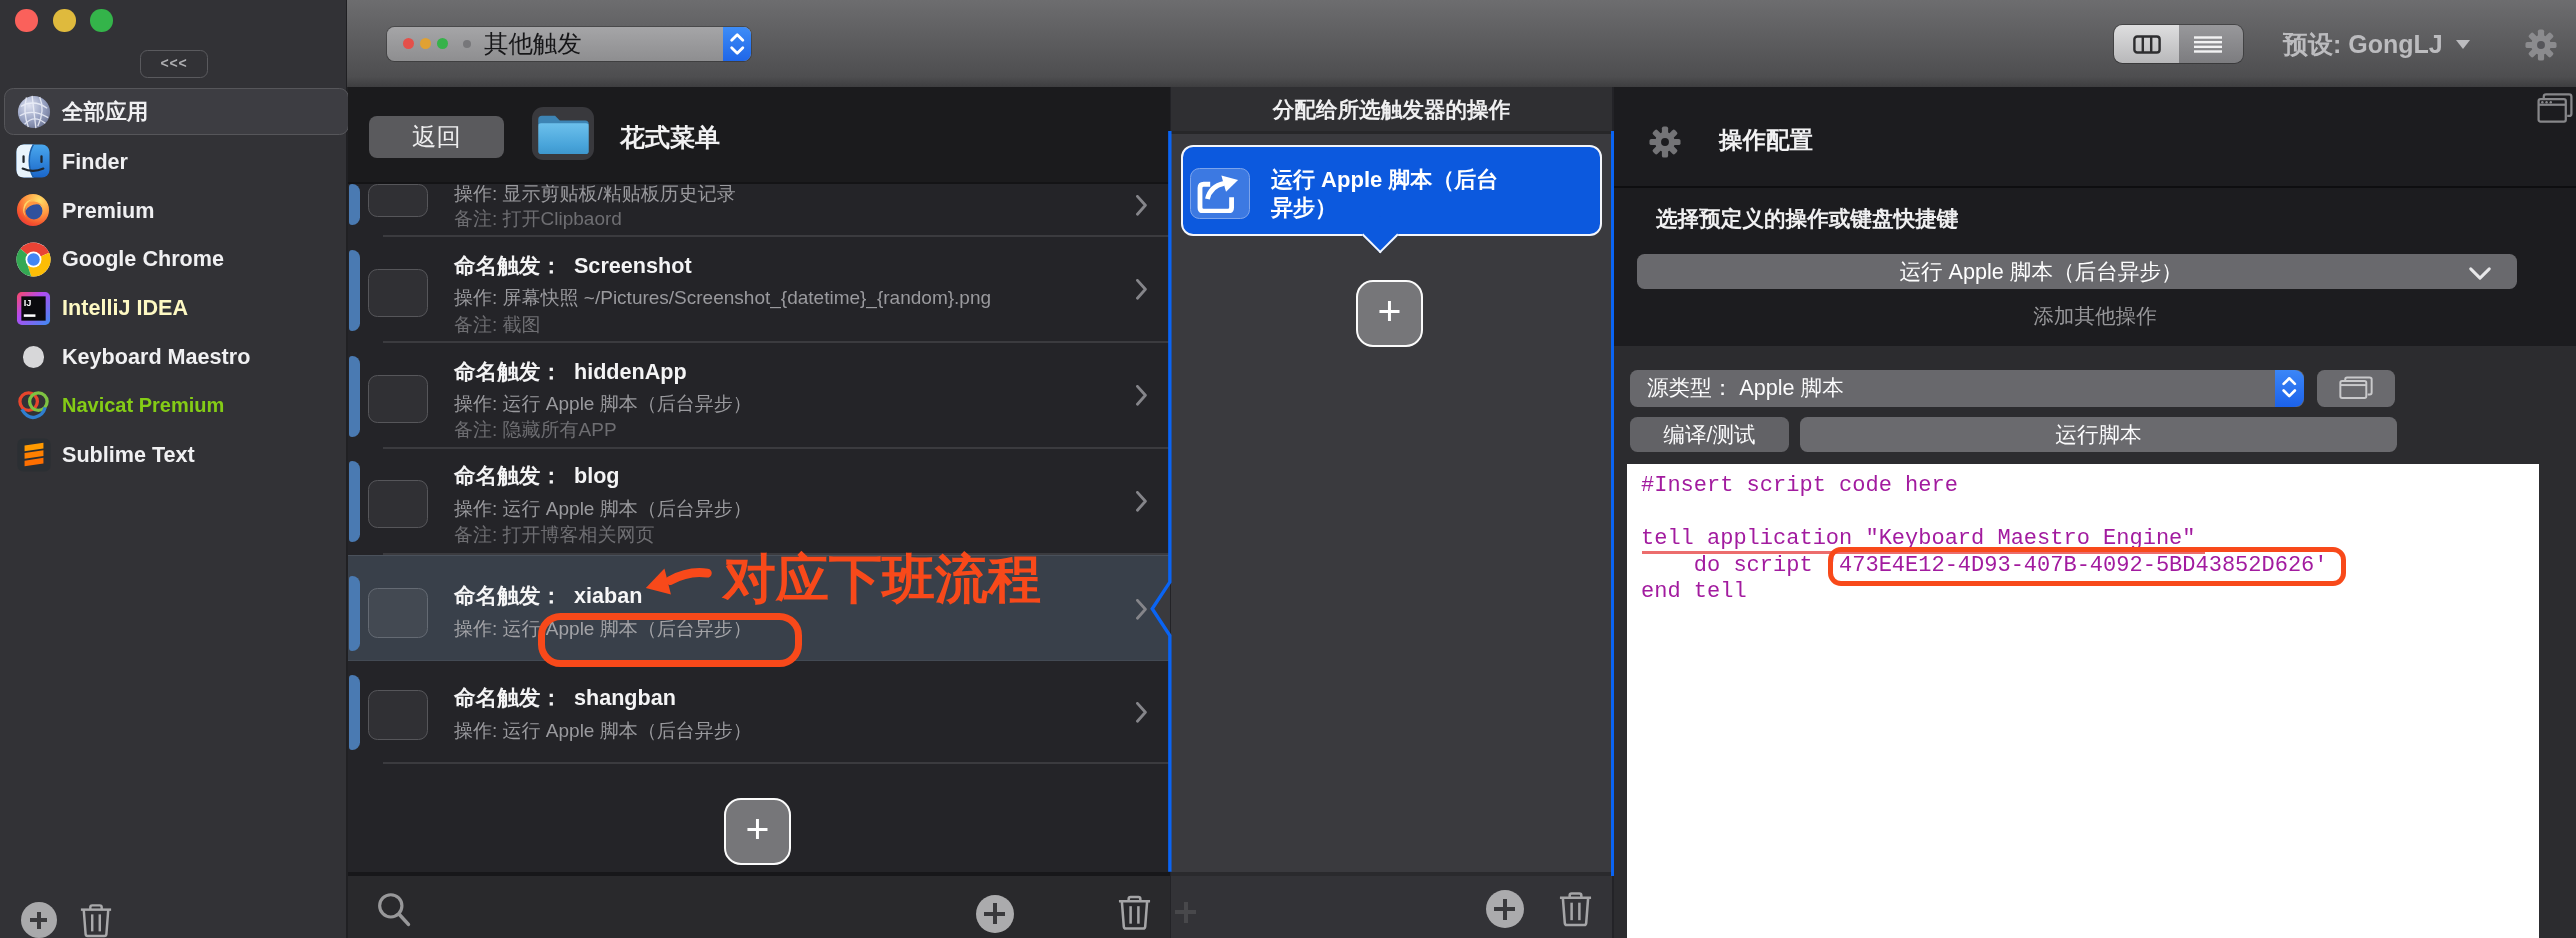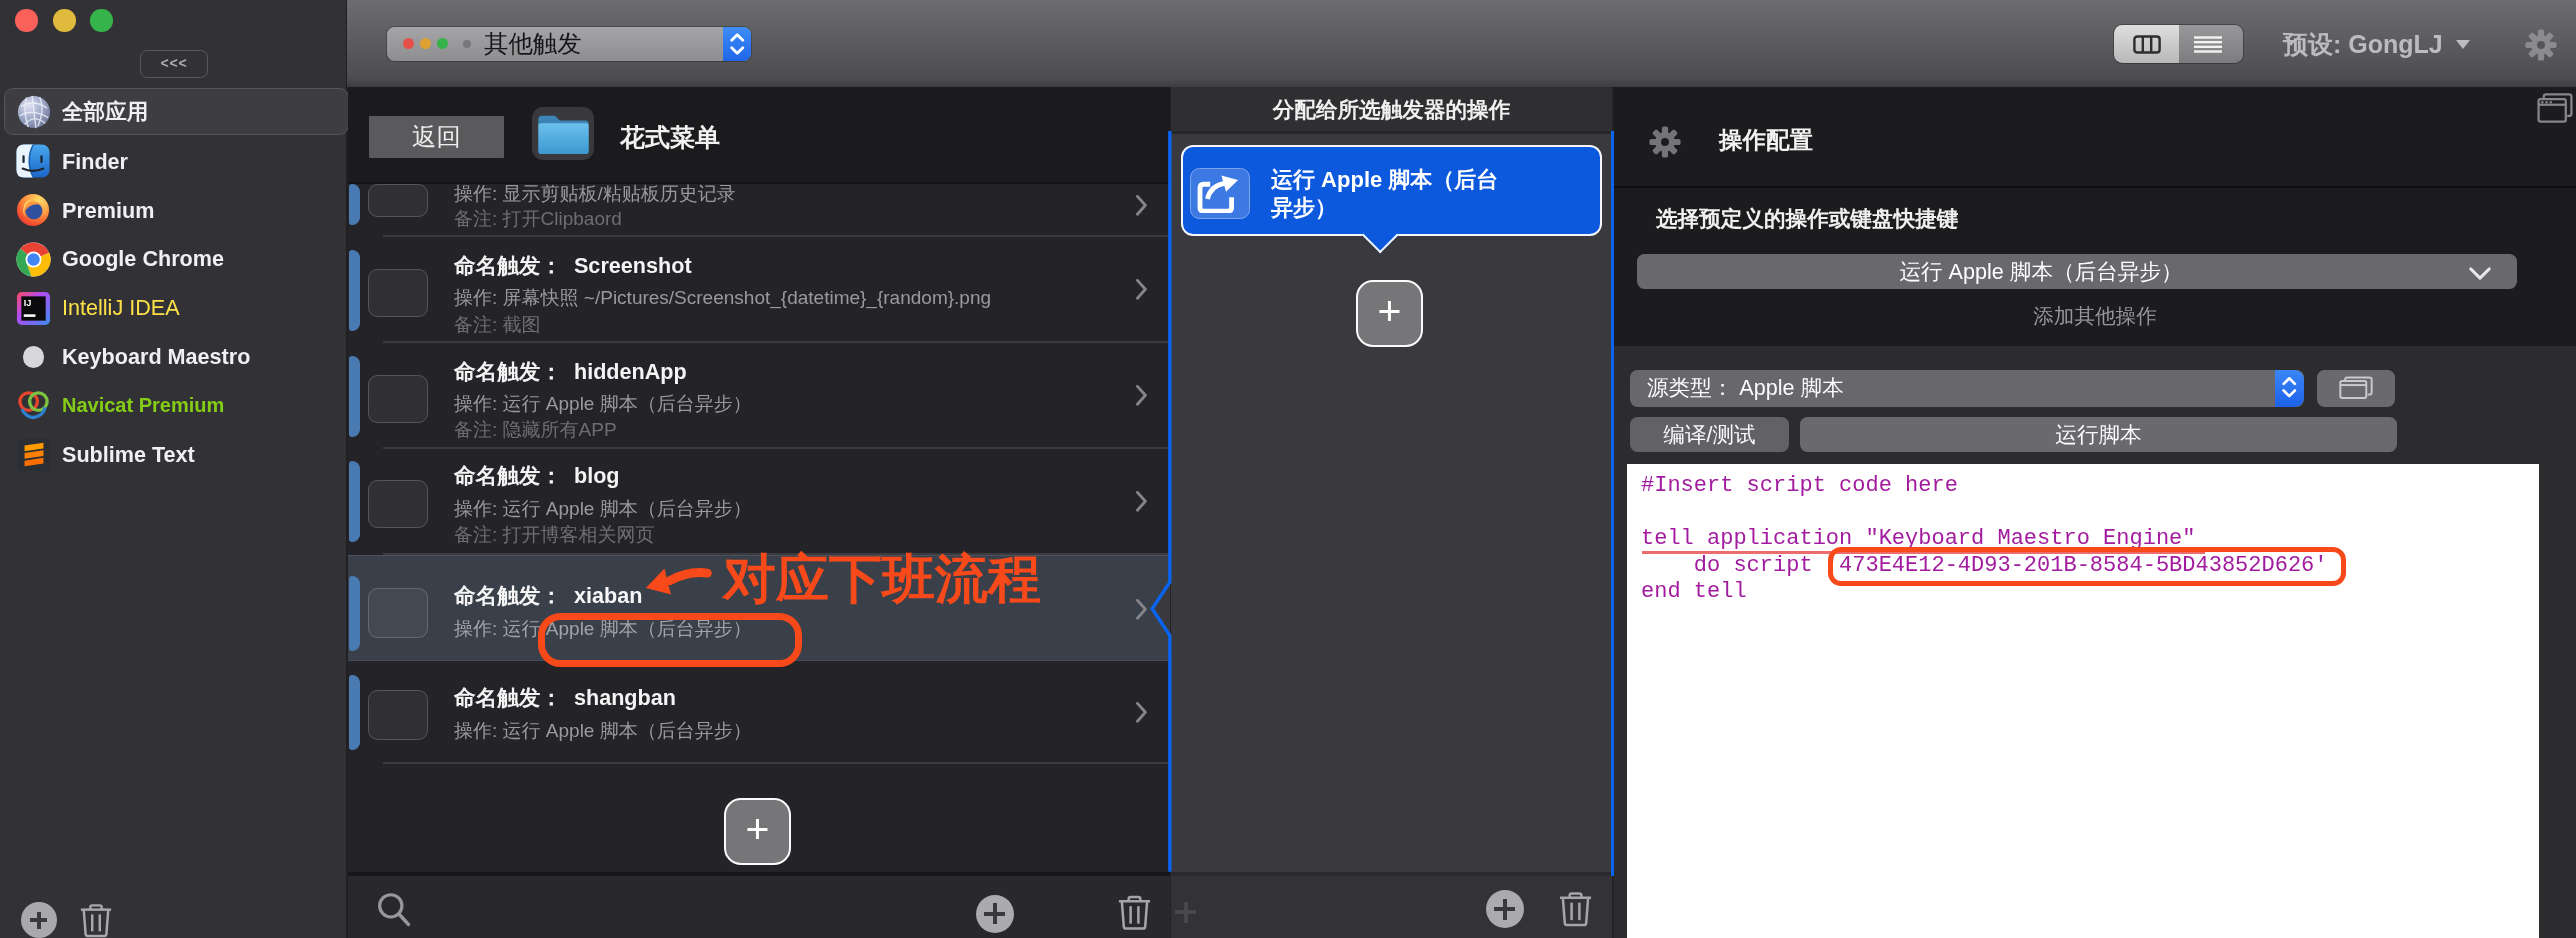--- a/index.html
+++ b/index.html
@@ -92,21 +92,21 @@
       <stop offset="0" stop-color="#fc4864"></stop>
           <stop offset="0.4" stop-color="#b34bf1"></stop>
           <stop offset="1" stop-color="#3a8df3"></stop>
         </linearGradient>
       </defs>
     <rect x="1" y="1" width="34" height="34" rx="5" fill="url(#ijg)"></rect>
     <rect x="5.5" y="5.5" width="25" height="25" fill="#0b0b0e"></rect>
     <text x="8" y="15.5" font-family="Liberation Sans" font-size="9.5" font-weight="bold" fill="#fff">IJ</text>
     <rect x="8" y="24" width="12" height="2.6" fill="#fff"></rect>
   </svg>
-  <div class="abs ct" style="left:62px;top:284px;height:47px;color:#fde047;font-size:21.6px;font-weight:400;">IntelliJ IDEA</div>
+  <div class="abs ct" style="left:62px;top:284px;height:47px;color:#fef9c3;font-size:21.6px;font-weight:700;">IntelliJ IDEA</div>
 
   <div class="abs" style="left:22.5px;top:346px;width:21.6px;height:21.6px;border-radius:50%;background:#d7d7d9;"></div>
   <div class="abs ct" style="left:62px;top:333px;height:47px;color:#f0f0f2;font-size:21.6px;font-weight:600;">Keyboard Maestro</div>
 
   <svg class="abs" style="left:16px;top:388px;" width="35" height="35" viewBox="0 0 36 36">
     <g fill="none" stroke-width="3.4">
       <circle cx="13" cy="14" r="9" stroke="#e8452c"></circle>
       <circle cx="23" cy="14" r="9" stroke="#7ec242"></circle>
       <path d="M6 22 Q12 32 20 30 Q28 28 30 20" stroke="#2f7fd0"></path>
     </g>
@@ -189,21 +189,21 @@
   </g>
   <circle cx="17" cy="17" r="4.2" fill="#55555a"></circle>
 </svg>
 
 <div class="abs" style="left:348px;top:87px;width:822px;height:95px;background:#1b1b1d;"></div>
 <div class="abs" style="left:348px;top:182px;width:822px;height:1.9px;background:#141416;"></div>
 <div class="abs" style="left:348px;top:184px;width:822px;height:689px;background:#242428;" id="listbg"></div>
 <div class="abs" style="left:348px;top:872px;width:822px;height:3.8px;background:#17171a;"></div>
 <div class="abs" style="left:348px;top:876px;width:822px;height:62px;background:#29292c;"></div>
 
-<div class="abs ct" style="left:369px;top:116px;width:135px;height:42px;background:#5a5a5d;border-radius:1px;color:#eeeeef;font-size:24.4px;justify-content:center;">返回</div>
+<div class="abs ct" style="left:369px;top:116px;width:135px;height:42px;background:#5a5a5d;border-radius:8px;color:#eeeeef;font-size:24.4px;justify-content:center;">返回</div>
 <div class="abs" style="left:532px;top:107px;width:62px;height:53px;background:#39393d;border-radius:11.3px;"></div>
 <svg class="abs" style="left:537px;top:112px;" width="53" height="43" viewBox="0 0 56 46">
   <path d="M1 8 Q1 4 5 4 H19 L24 9 H51 Q55 9 55 13 V14 H1 Z" fill="#3d84b4"></path>
   <rect x="1" y="12" width="54" height="33" rx="3" fill="url(#fgrad)"></rect>
   <defs>
       <linearGradient id="fgrad" x1="0" y1="0" x2="0" y2="1">
     <stop offset="0" stop-color="#6cc0ec"></stop>
         <stop offset="0.75" stop-color="#47a3d9"></stop>
         <stop offset="1" stop-color="#3e97cd"></stop>
   </linearGradient>
@@ -392,21 +392,21 @@
     </g>
   </svg>
 
   <div class="abs ct" style="left:1630px;top:417px;width:159px;height:35px;background:#626266;border-radius:7.5px;color:#fbfbfc;font-size:21.6px;justify-content:center;">编译/测试</div>
   <div class="abs ct" style="left:1800px;top:417px;width:597px;height:35px;background:#6a6a6e;border-radius:7.5px;color:#fbfbfc;font-size:21.6px;justify-content:center;">运行脚本</div>
 
   <div class="abs" style="left:1627px;top:464px;width:912px;height:474px;background:#ffffff;"></div>
   <pre class="abs" style="left:1641px;top:473px;margin:0;font-family:'Liberation Mono',monospace;font-size:22px;line-height:26.5px;color:#a21b9f;">#Insert script code here
 
 tell application "Keyboard Maestro Engine"
-    do script '473E4E12-4D93-201B-8584-5BD43852D626'
+    do script '473E4E12-4D93-407B-4092-5BD43852D626'
 end tell</pre>
 
   <div class="abs" style="left:1642px;top:551px;width:563px;height:2.8px;background:rgba(229,60,60,0.75);"></div>
 </div>
 
 <div id="annotations">
 
   <div class="abs" style="left:723px;top:544px;color:#f8491a;font-size:53px;font-weight:bold;">对应下班流程</div>
 
   <svg class="abs" style="left:640px;top:561px;" width="75" height="41" viewBox="0 0 80 44">

